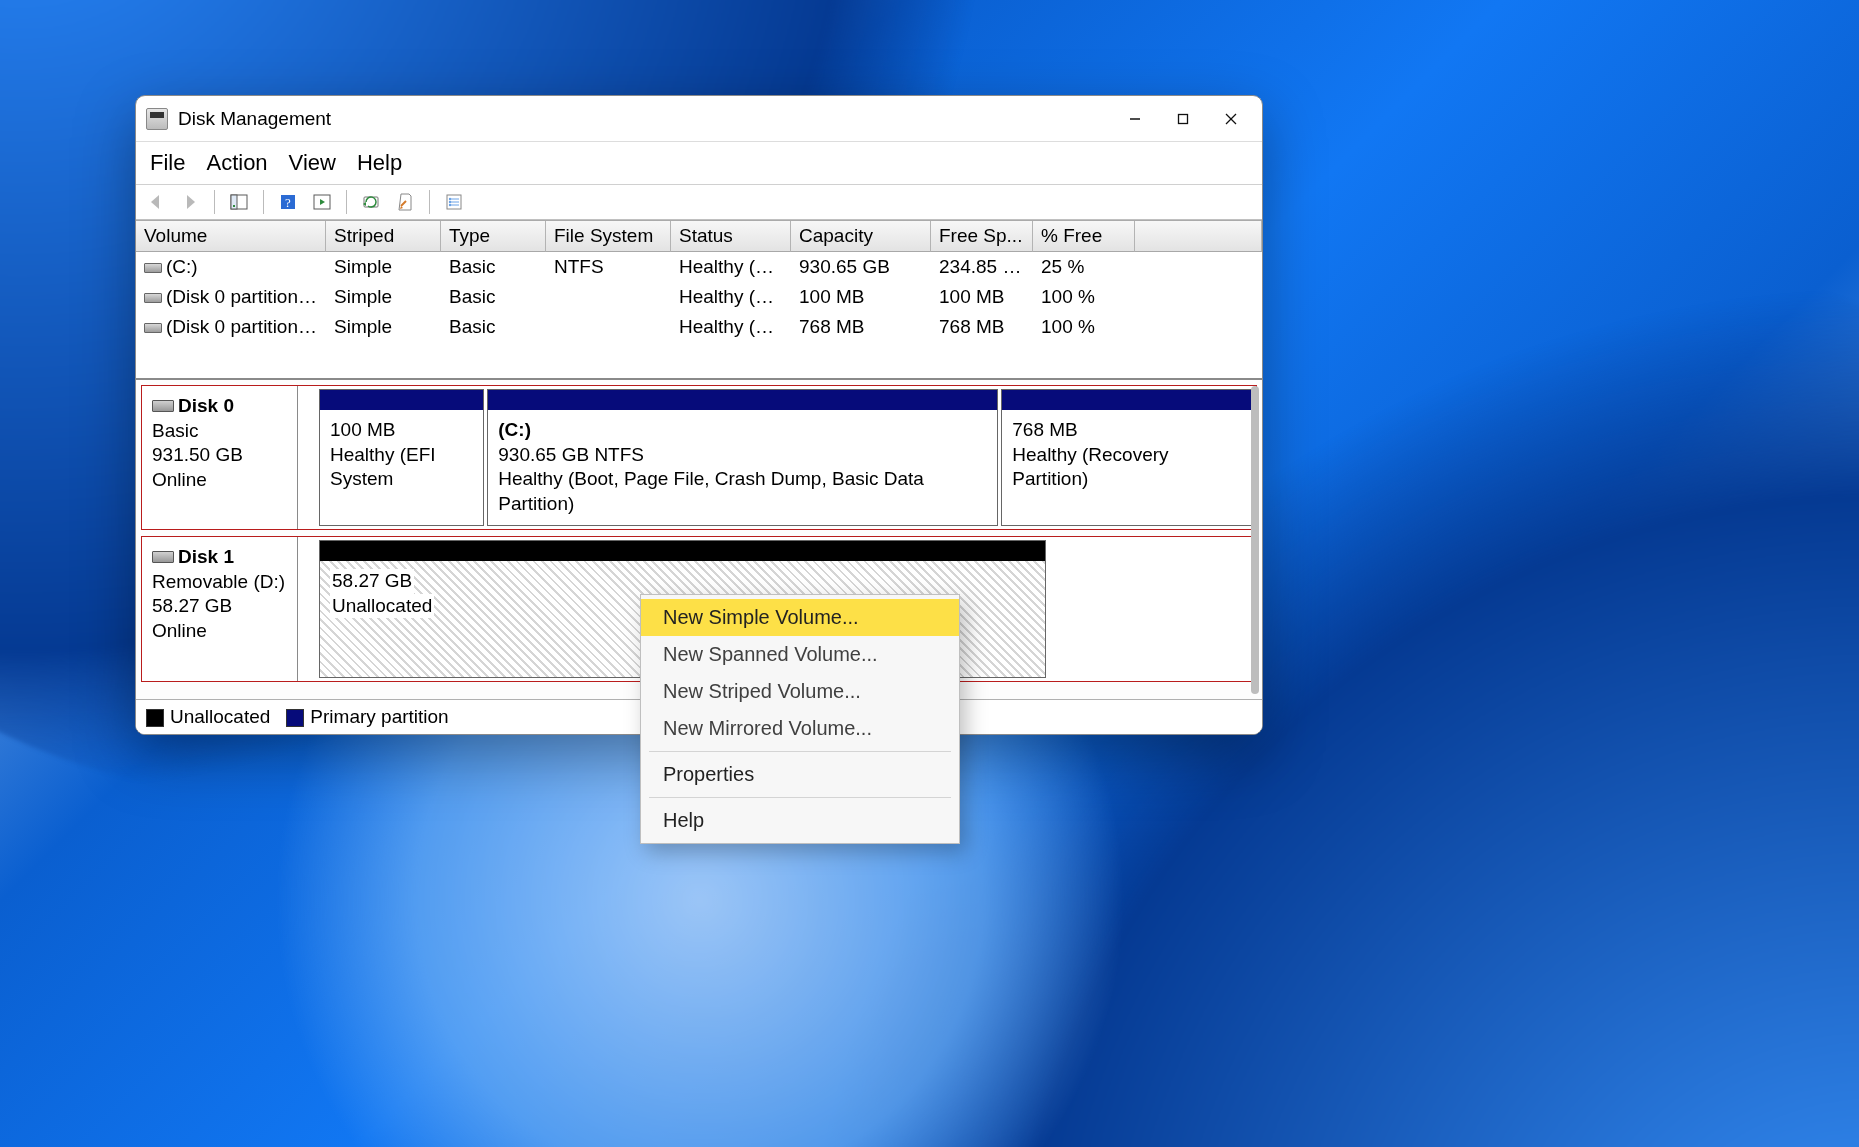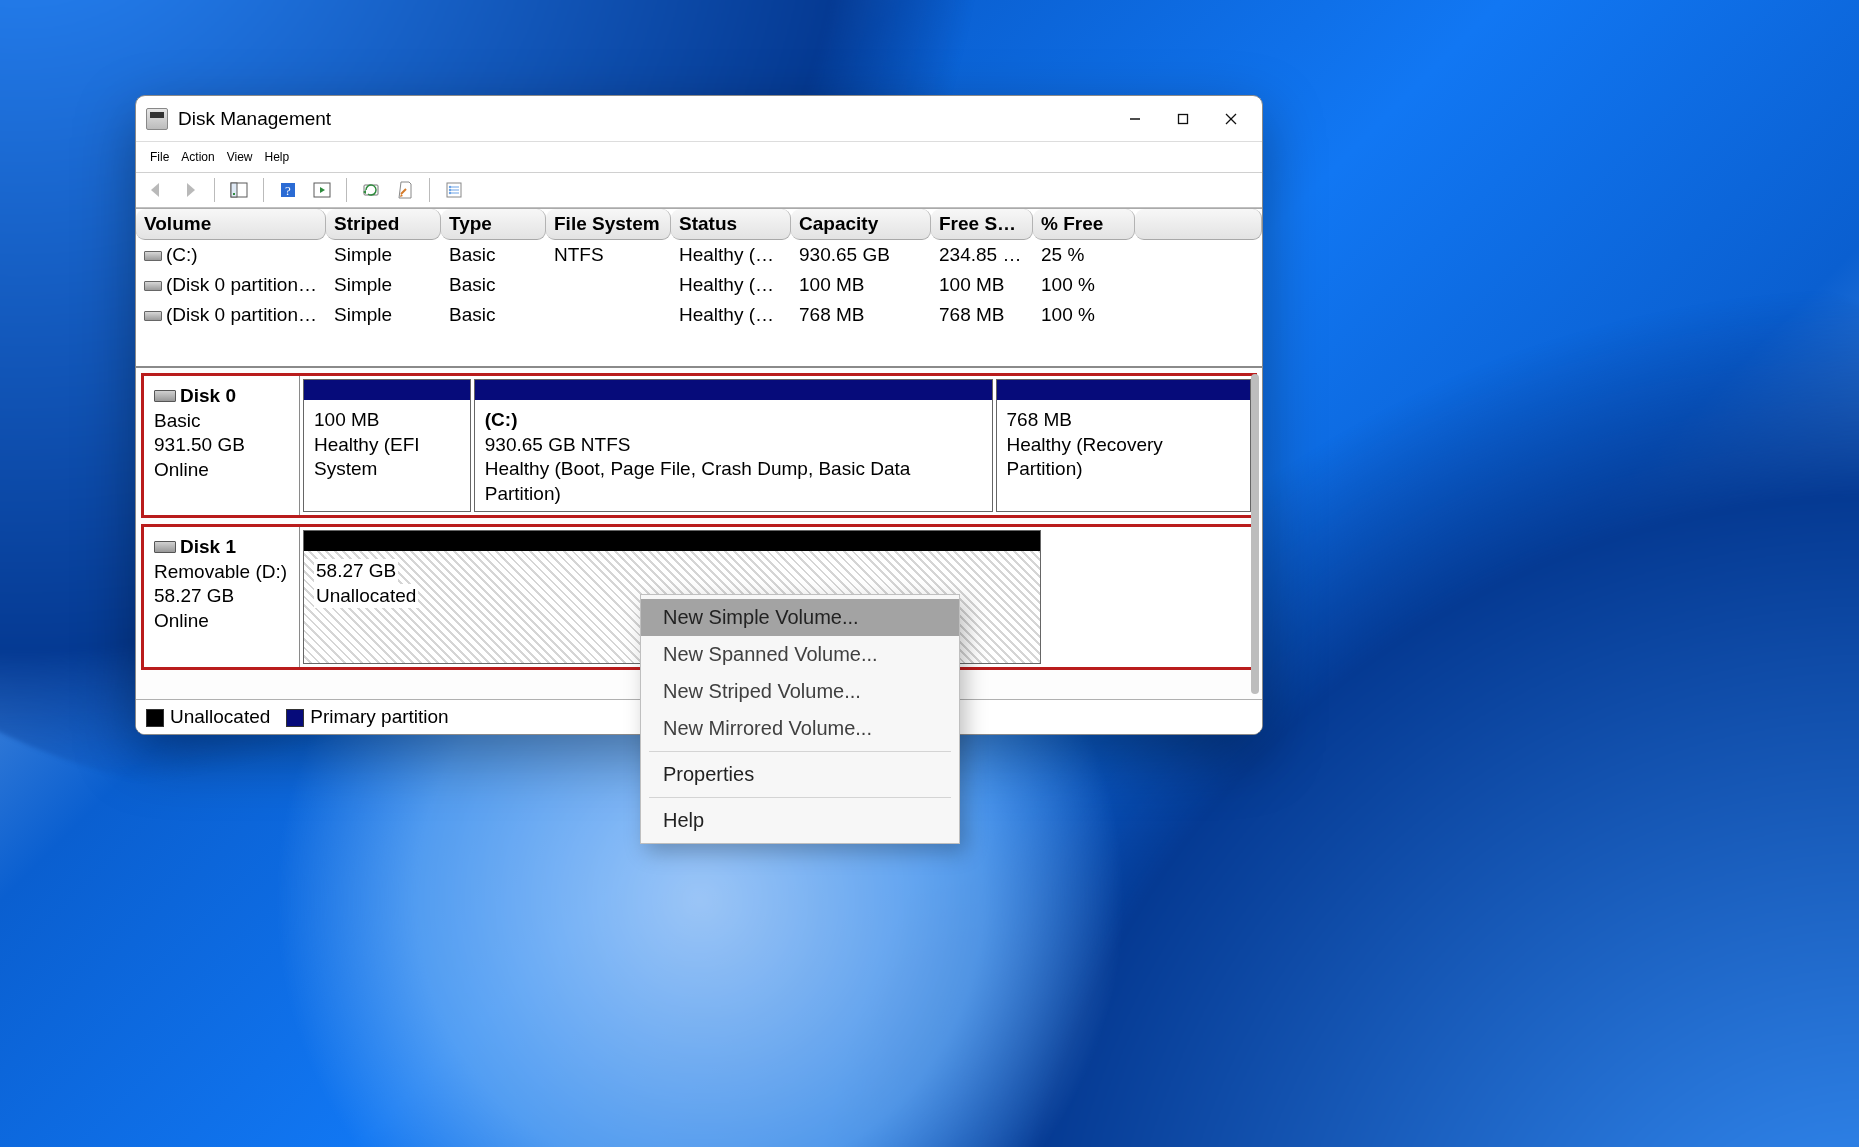--- a/index.html
+++ b/index.html
@@ -57,23 +57,23 @@
   .titlebar-spacer { flex: 1; }
   .win-btn {
     width: 46px; height: 32px;
     display: inline-flex; align-items:center; justify-content:center;
     margin-left: 2px;
     color:#111;
   }
   .win-btn svg { width:14px; height:14px; }
 
   .menubar {
-    display:flex; gap: 8px;
+    display:flex; gap: 17px;
     padding: 6px 12px;
-    font-size: 12px;
+    font-size: 22px;
   }
   .menubar-item { padding: 2px 2px; }
 
   .toolbar {
     display:flex; align-items:center;
     padding: 4px 6px;
     gap: 6px;
     border-top: 1px solid #d0d0d0;
     border-bottom: 1px solid #c0c0c0;
   }
@@ -97,45 +97,45 @@
     padding: 4px 8px;
     font-size: 19px;
     white-space: nowrap;
     overflow: hidden;
     text-overflow: ellipsis;
   }
   .gh {
     background: linear-gradient(#f7f7f7,#e3e3e3);
     border-right: 1px solid #b3b3b3;
     border-bottom: 1px solid #a8a8a8;
-    font-weight: 700;
-    border-radius: 9px;
+    font-weight: 400;
   }
   .gc { border-right: 1px solid transparent; }
   .vol-icon {
     display:inline-block; width:18px; height:10px;
     background: linear-gradient(#d7d7d7,#9c9c9c);
     border:1px solid #666; border-radius:1px;
     margin-right: 4px; vertical-align: middle;
   }
 
   .disk-area {
     border-top: 2px solid #8a8a8a;
     padding: 5px;
     background: #fdfdfd;
     flex: 1;
     overflow: hidden;
     position: relative;
   }
   .disk-row {
     display:flex;
-    border: 3px solid #b91c1c;
+    border: 1px solid #b91c1c;
     margin-bottom: 6px;
     height: 145px;
     background:#fff;
+    gap:18px;
   }
   .disk-row.short { height: 146px; }
   .disk-head {
     width: 156px;
     padding: 8px 10px;
     border-right: 1px solid #8a8a8a;
     font-size: 19px;
     line-height: 1.3;
   }
   .disk-head .dname { font-weight:700; }
@@ -195,21 +195,21 @@
     box-shadow: 6px 8px 20px rgba(0,0,0,.25);
     padding: 4px 0;
     font-size: 20px;
     z-index: 50;
   }
   .cm-item {
     padding: 7px 22px;
     color:#222;
   }
   .cm-item.disabled { color:#404040; }
-  .cm-item.highlight { background:#a3a3a3; }
+  .cm-item.highlight { background:#fde047; }
   .cm-sep { height:1px; background:#d4d4d4; margin: 4px 8px; }
 </style>
 </head>
 <body>
 
 <div class="bg-wave bg1"></div>
 <div class="bg-wave bg2"></div>
 <div class="bg-wave bg3"></div>
 
 <div class="window">

